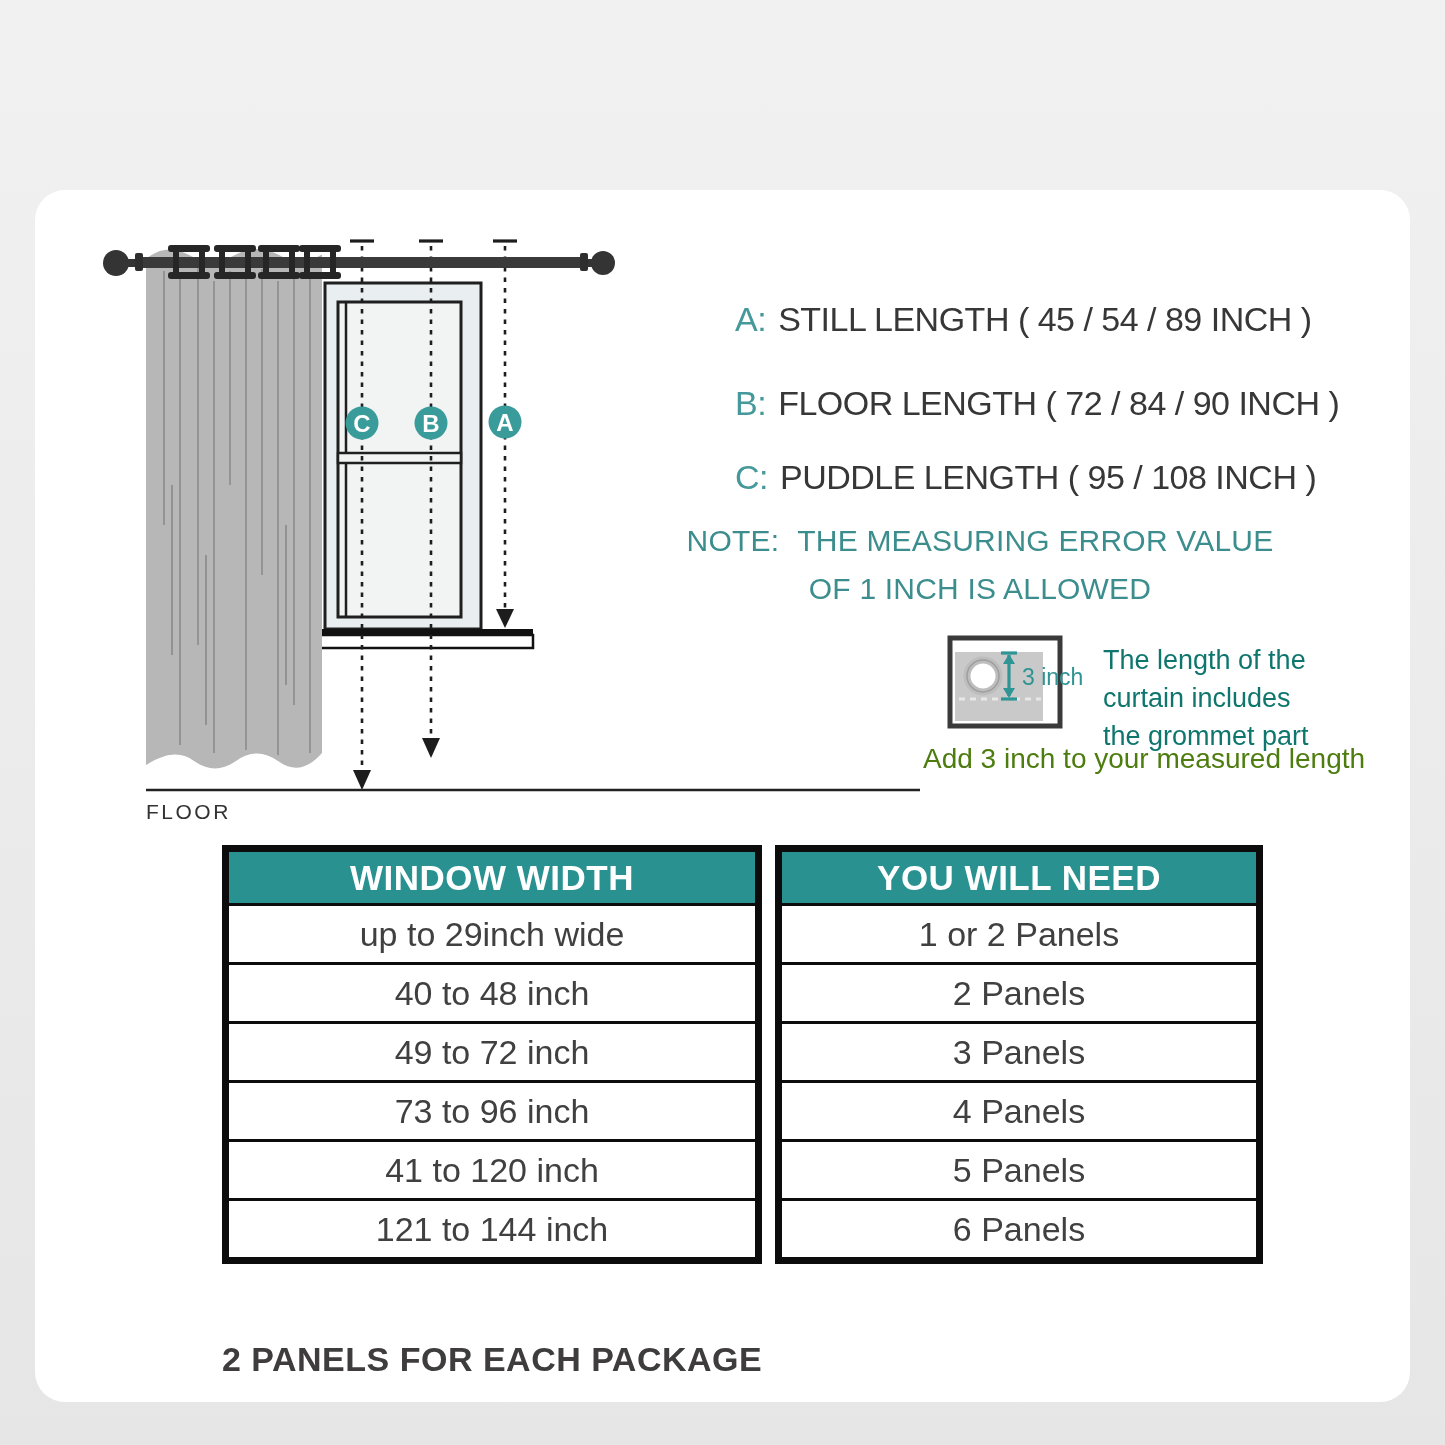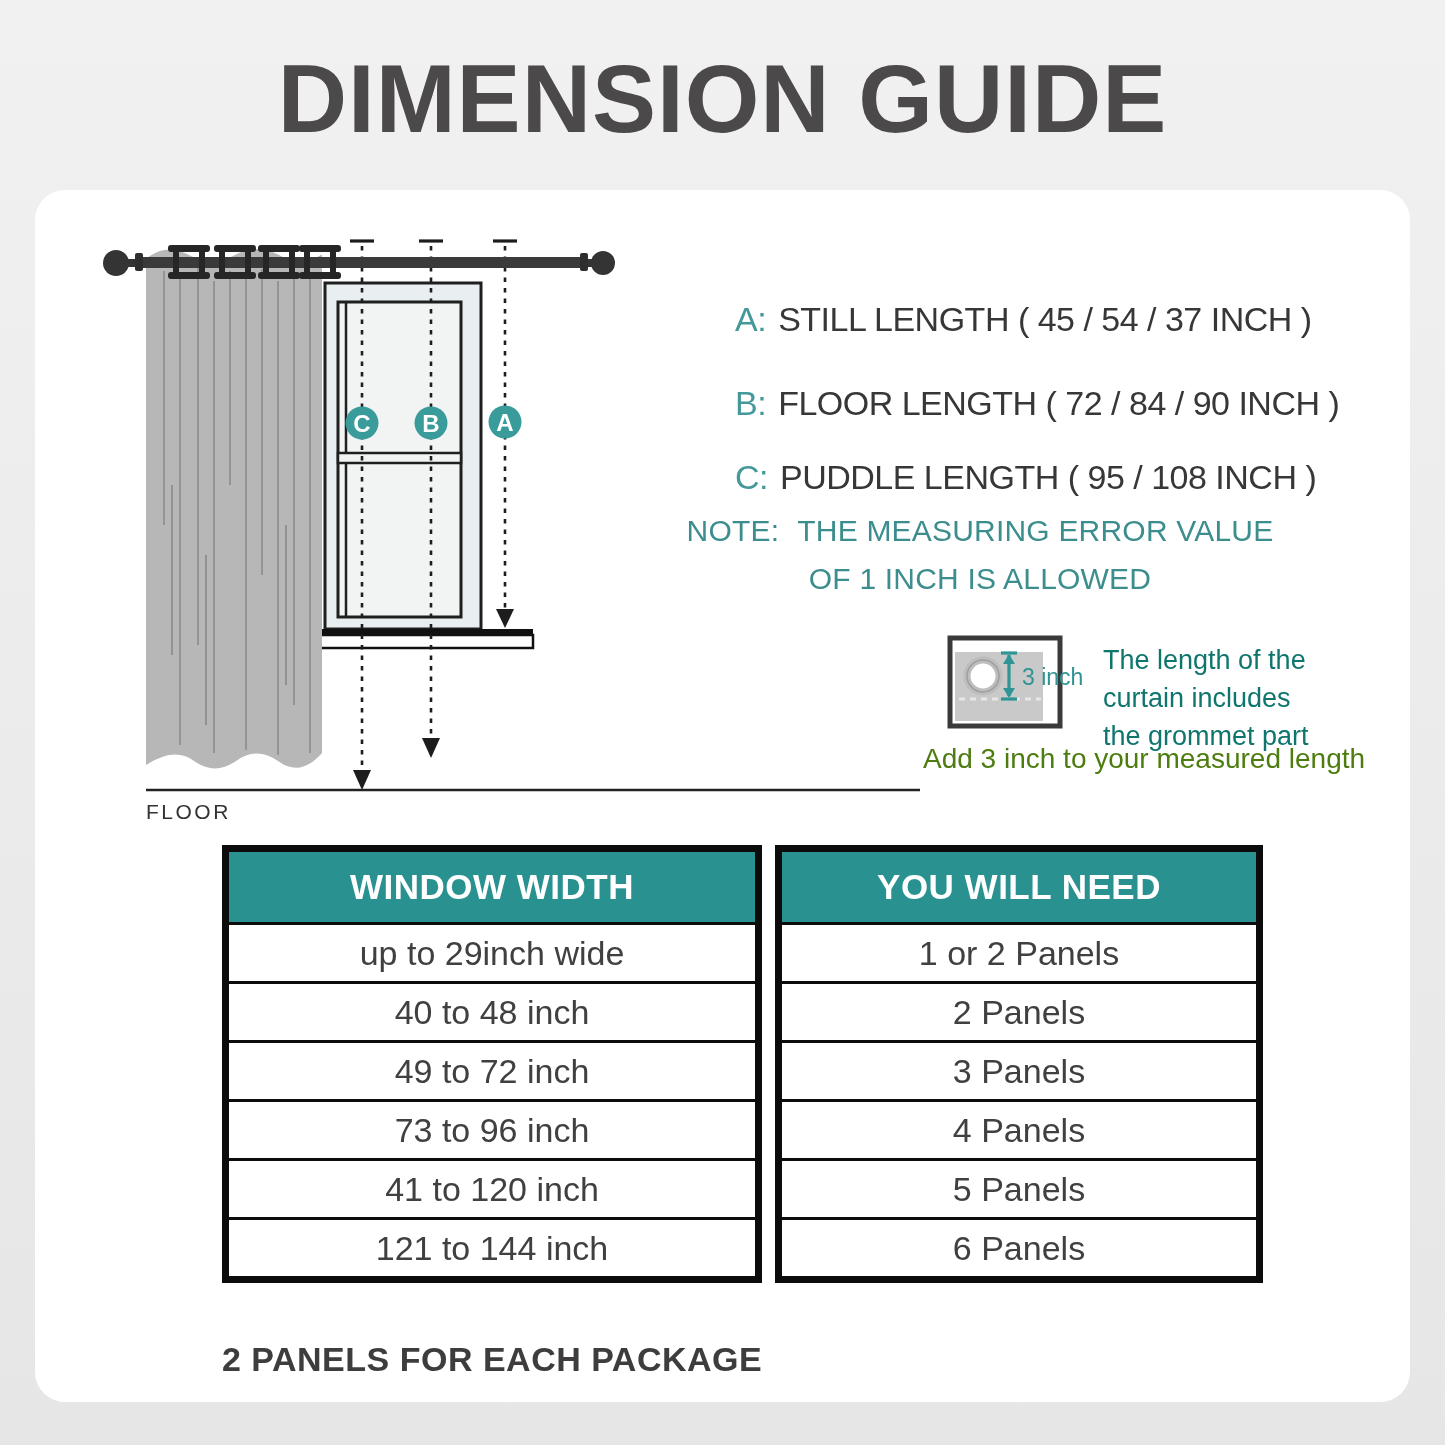--- a/index.html
+++ b/index.html
@@ -9,41 +9,40 @@
   .page-title{position:absolute;top:44px;left:0;width:100%;text-align:center;
       font-size:96px;font-weight:bold;color:#4b4949;letter-spacing:1px;}
   .card{position:absolute;left:35px;top:190px;width:1375px;height:1212px;background:#ffffff;border-radius:30px;}
   svg{display:block;}
   .main-svg{position:absolute;left:80px;top:225px;}
   .grommet-svg{position:absolute;left:945px;top:633px;}
   .len-line{position:absolute;left:735px;font-size:34px;letter-spacing:-0.5px;color:#373737;white-space:nowrap;}
   .len-prefix{color:#45999a;margin-right:12px;}
   .note-block{position:absolute;left:690px;top:514px;width:580px;text-align:center;
       font-size:30px;color:#3c8d8d;letter-spacing:0.2px;}
-  .note-line1{display:flex;justify-content:center;gap:18px;white-space:nowrap;}
+  .note-line1{display:flex;justify-content:center;gap:18px;white-space:nowrap;margin-top:10px;}
   .note-line2{margin-top:14px;}
   .grommet-desc{position:absolute;left:1103px;top:641px;font-size:27px;line-height:38px;color:#0f766e;}
   .grommet-footnote{position:absolute;left:923px;top:743px;font-size:28px;color:#4d7c0f;white-space:nowrap;}
   .tbl{position:absolute;left:222px;top:845px;width:1041px;display:flex;gap:13px;}
   .tbl-col{box-sizing:border-box;border:7px solid #0c0c0c;background:#ffffff;}
   .tbl-col.left{width:540px;}
   .tbl-col.right{width:488px;}
-  .tbl-header{height:70px;background:#2a9191;color:#ffffff;font-weight:bold;font-size:35px;
+  .tbl-header{height:51px;background:#2a9191;color:#ffffff;font-weight:bold;font-size:35px;
       letter-spacing:0.5px;display:flex;align-items:center;justify-content:center;}
   .tbl-cell{height:56px;border-top:3px solid #0c0c0c;font-size:34px;color:#404040;
       display:flex;align-items:center;justify-content:center;}
   .footer-note{position:absolute;left:222px;top:1340px;font-size:34px;font-weight:bold;
       color:#3e3c3c;letter-spacing:0.5px;text-align:right;}
 </style>
 </head>
 <body>
 
 <div id="page">
 
-  <div class="page-title">DIMENSION GUIDE</div>
 
   <div class="card"></div>
 
   <svg class="main-svg" width="860" height="610" viewBox="0 0 860 610">
 
     <g>
       <rect x="245" y="58" width="156" height="346" fill="#e9eef0" stroke="#1f1f1f" stroke-width="3"></rect>
       <rect x="258" y="77" width="123" height="315" fill="#f2f4f4" stroke="#1f1f1f" stroke-width="3"></rect>
       <line x1="266" y1="77" x2="266" y2="392" stroke="#1f1f1f" stroke-width="2.5"></line>
       <rect x="258" y="228" width="123" height="10" fill="#f2f4f4" stroke="#1f1f1f" stroke-width="2.5"></rect>
@@ -144,21 +143,21 @@
         <circle cx="425" cy="197" r="16.5" fill="#3a9b9b"></circle>
         <text x="425" y="206">A</text>
       </g>
     </g>
 
     <line x1="66" y1="565" x2="840" y2="565" stroke="#222222" stroke-width="2.5"></line>
     <text x="66" y="594" font-size="21" letter-spacing="2.5" fill="#333333" font-family="Liberation Sans, DejaVu Sans, sans-serif">FLOOR</text>
   </svg>
 
   <div class="len-line" style="top:300px;">
-    <span class="len-prefix">A:</span><span>STILL LENGTH ( 45 / 54 / 37 INCH )</span>
+    <span class="len-prefix">A:</span><span>STILL LENGTH ( 45 / 54 / 89 INCH )</span>
   </div>
   <div class="len-line" style="top:384px;">
     <span class="len-prefix">B:</span><span>FLOOR LENGTH ( 72 / 84 / 90 INCH )</span>
   </div>
   <div class="len-line" style="top:458px;">
     <span class="len-prefix">C:</span><span>PUDDLE LENGTH ( 95 / 108 INCH )</span>
   </div>
 
   <div class="note-block">
     <div class="note-line1">

